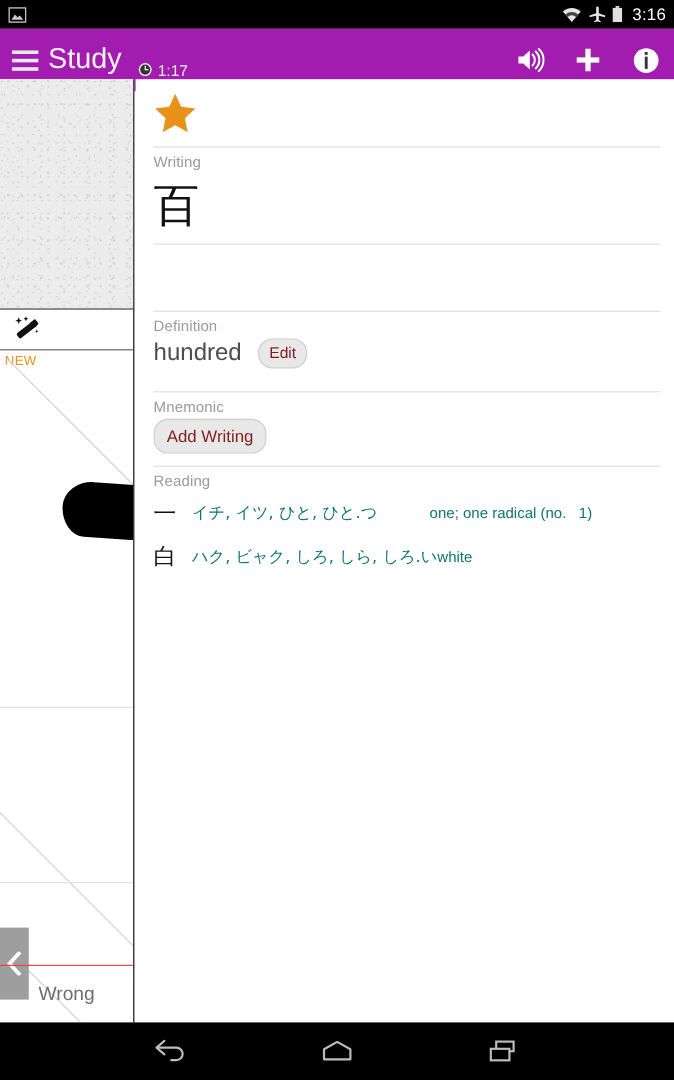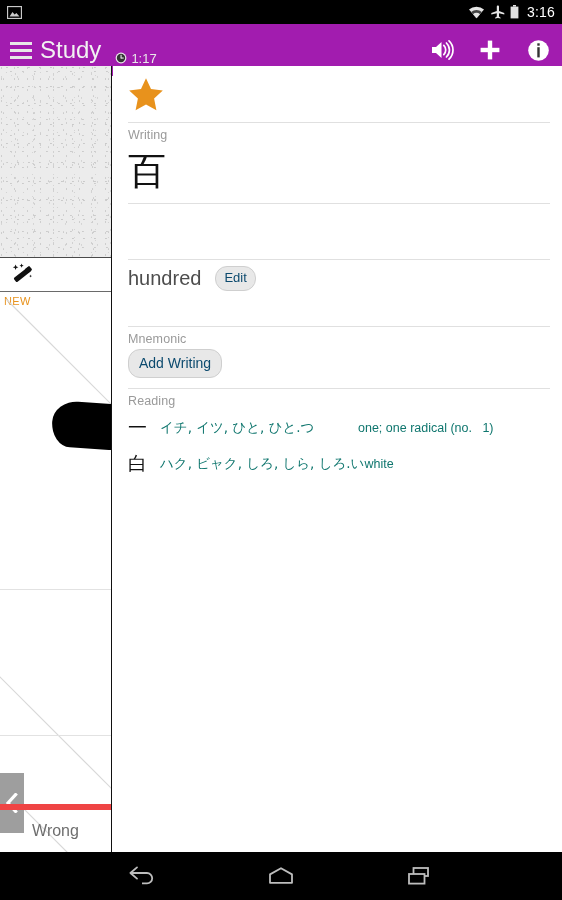--- a/index.html
+++ b/index.html
@@ -115,21 +115,21 @@
     background: #9e9e9e;
     display: flex; align-items: center; justify-content: center;
   }
   .lp-hline {
     position: absolute; left: 0; width: 111px; height: 1px;
     background: #e2e2e2;
   }
   .lp-wrong {
     position: absolute; bottom: 0; left: 0;
     width: 111px; height: 48px;
-    border-top: 6px solid #ef4444;
+    border-top: 1px solid #ef4444;
     display: flex; align-items: center; justify-content: center;
     background: transparent;
   }
   .lp-wrong-label { color: #6e6e6e; font-size: 16px; }
 
   
   .detail {
     position: absolute; top: 66px; left: 113px;
     width: 449px; height: 594px;
     background: #fff;
@@ -150,21 +150,21 @@
   .reading-text {
     font-size: 21px; line-height: 30px; color: #1a1a1a;
     font-family: "DejaVu Sans", "Liberation Sans", sans-serif;
   }
   .sec-reading { height: 56px; }
   .sec-definition { height: 67px; }
   .def-row { display: flex; align-items: center; gap: 14px; }
   .def-text { font-size: 20px; color: #4d4d4d; line-height: 26px; }
   .btn {
     background: #e8e8e8; border: 1px solid #cfcfcf;
-    color: #0c4a6e; font-size: 13px;
+    color: #7f1d1d; font-size: 13px;
     padding: 4px 8px 5px; border-radius: 12px;
     font-family: "Liberation Sans", sans-serif;
     line-height: 14px;
   }
   .btn-add { font-size: 14px; padding: 6px 10px 7px; }
   .sec-mnemonic { height: 62px; }
   .mnemonic-wrap { margin-top: 3px; }
   .sec-decomps { height: 120px; }
   .decomp-row {
     display: flex; align-items: center;
@@ -319,20 +319,21 @@
 
     <div class="section sec-writing">
       <span class="sec-label">Writing</span>
       <div class="writing-glyph">百</div>
     </div>
 
     <div class="section sec-reading">
     </div>
 
     <div class="section sec-definition">
+      <span class="sec-label">Definition</span>
       <div class="def-row">
         <span class="def-text">hundred</span>
         <button class="btn">Edit</button>
       </div>
     </div>
 
     <div class="section sec-mnemonic">
       <span class="sec-label">Mnemonic</span>
       <div class="mnemonic-wrap">
         <button class="btn btn-add">Add Writing</button>

